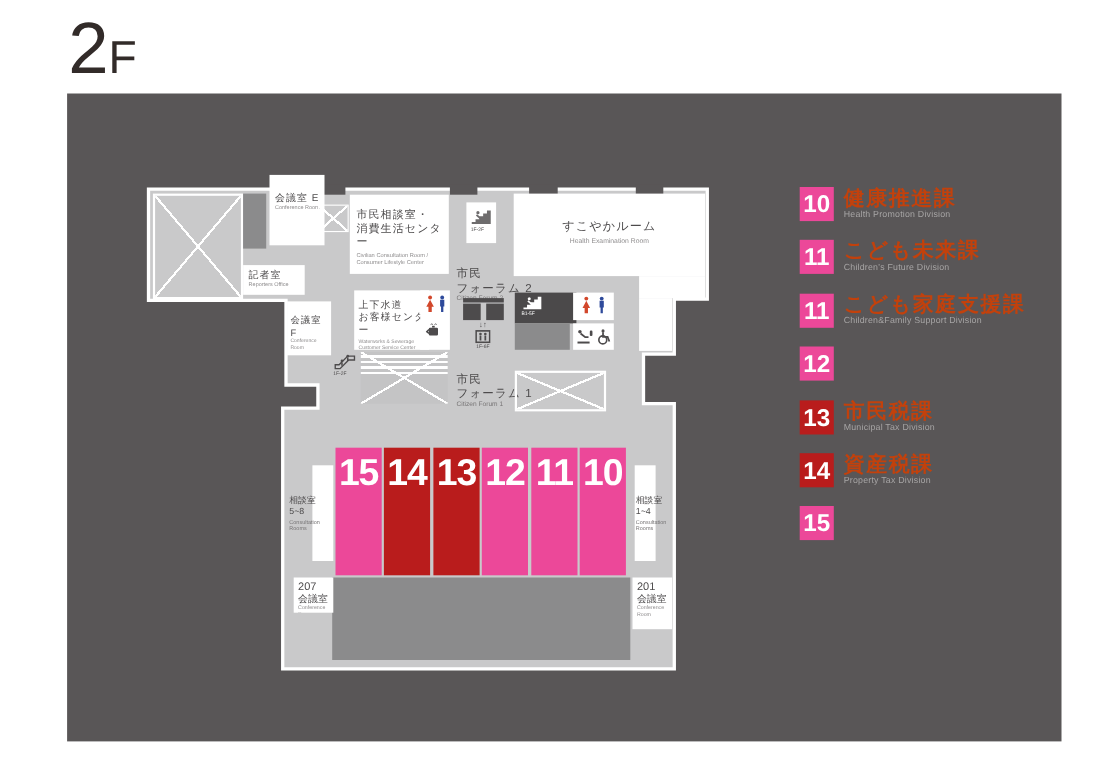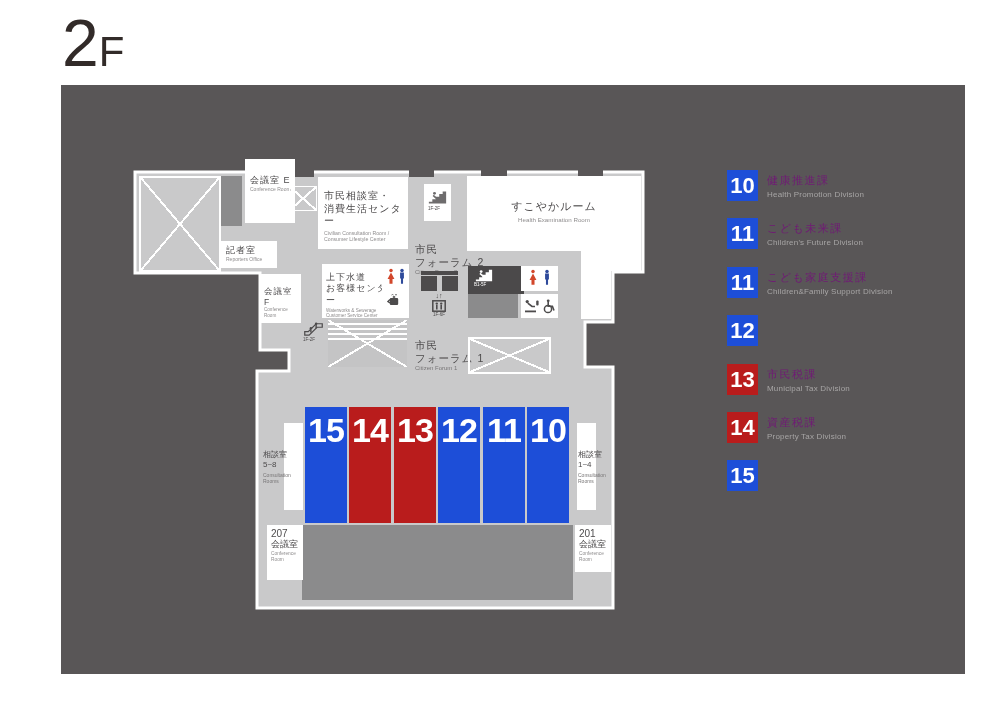--- a/index.html
+++ b/index.html
@@ -25,27 +25,27 @@
     background-image:
       linear-gradient(to top right,transparent calc(50% - 1px),#fff calc(50% - 1px) calc(50% + 1px),transparent calc(50% + 1px)),
       linear-gradient(to bottom right,transparent calc(50% - 1px),#fff calc(50% - 1px) calc(50% + 1px),transparent calc(50% + 1px));}
   .stripes{position:absolute;left:0;top:0;width:100%;height:22px;
     background:repeating-linear-gradient(180deg,transparent 0 3px,#fff 3px 5px)}
   .gray{background:#8b8b8c;position:absolute}
   .darkbox{background:#4b494a;position:absolute;color:#fff}
   
   .block{position:absolute;top:407px;width:42px;height:116px;color:#fff;text-align:center}
   .block span{font-size:34px;font-weight:600;letter-spacing:-1px;line-height:1;display:inline-block;margin-top:6px}
-  .green{background:#1d4ed8}
+  .green{background:#ec4899}
   .purple{background:#b91c1c}
   
   .legend-item{position:absolute;left:727px;display:flex;align-items:flex-start}
   .legend-num{width:31px;height:31px;color:#fff;font-size:22px;font-weight:600;display:flex;align-items:center;justify-content:center;flex:none}
   .legend-text{margin-left:9px;margin-top:1px}
-  .legend-ja{color:#701a75;font-size:11px;font-weight:400;letter-spacing:1.5px;line-height:19px}
+  .legend-ja{color:#c2410c;font-size:19px;font-weight:700;letter-spacing:1.5px;line-height:19px}
   .legend-en{color:#a7a5a5;font-size:8px;letter-spacing:0.2px}
   .tinylabel{font-size:4.5px;color:#4d4b4c;letter-spacing:0;line-height:1}
   svg{display:block}
 </style>
 </head>
 <body>
 
 <div class="abs floor-title">
   <span class="big">2</span><span class="small">F</span>
 </div>
@@ -225,21 +225,21 @@
 
 <div class="block green" style="left:305px"><span>15</span></div>
 <div class="block purple" style="left:349px"><span>14</span></div>
 <div class="block purple" style="left:394px"><span>13</span></div>
 <div class="block green" style="left:438px"><span>12</span></div>
 <div class="block green" style="left:483px"><span>11</span></div>
 <div class="block green" style="left:527px"><span>10</span></div>
 
 <div class="gray" style="left:302px;top:525px;width:271px;height:75px"></div>
 
-<div class="room" style="left:267px;top:525px;width:36px;height:55px;padding:3px 0 0 4px">
+<div class="room" style="left:267px;top:525px;width:36px;height:32px;padding:3px 0 0 4px">
   <div style="font-size:10px;color:#4d4b4c">207</div>
   <div class="jp" style="font-size:9px;letter-spacing:0">会議室</div>
   <div class="en" style="font-size:4.8px;margin-top:1px">Conference</div>
   <div class="en" style="font-size:4.8px">Room</div>
 </div>
 
 <div class="room" style="left:575px;top:525px;width:36px;height:47px;padding:3px 0 0 4px">
   <div style="font-size:10px;color:#4d4b4c">201</div>
   <div class="jp" style="font-size:9px;letter-spacing:0">会議室</div>
   <div class="en" style="font-size:4.8px;margin-top:1px">Conference</div>

